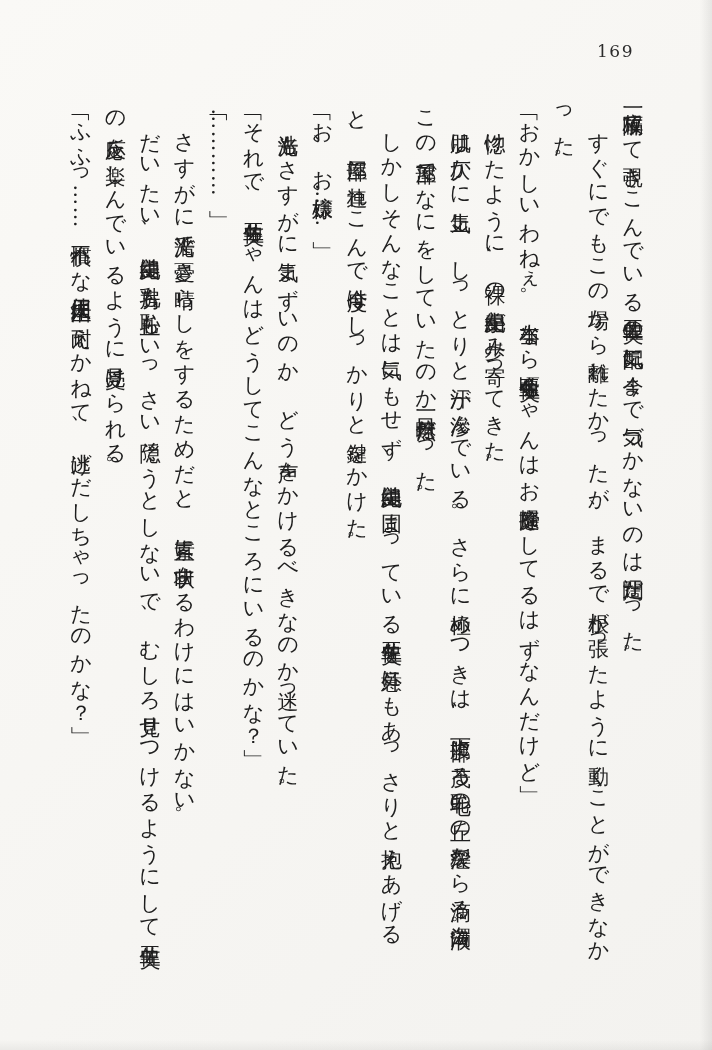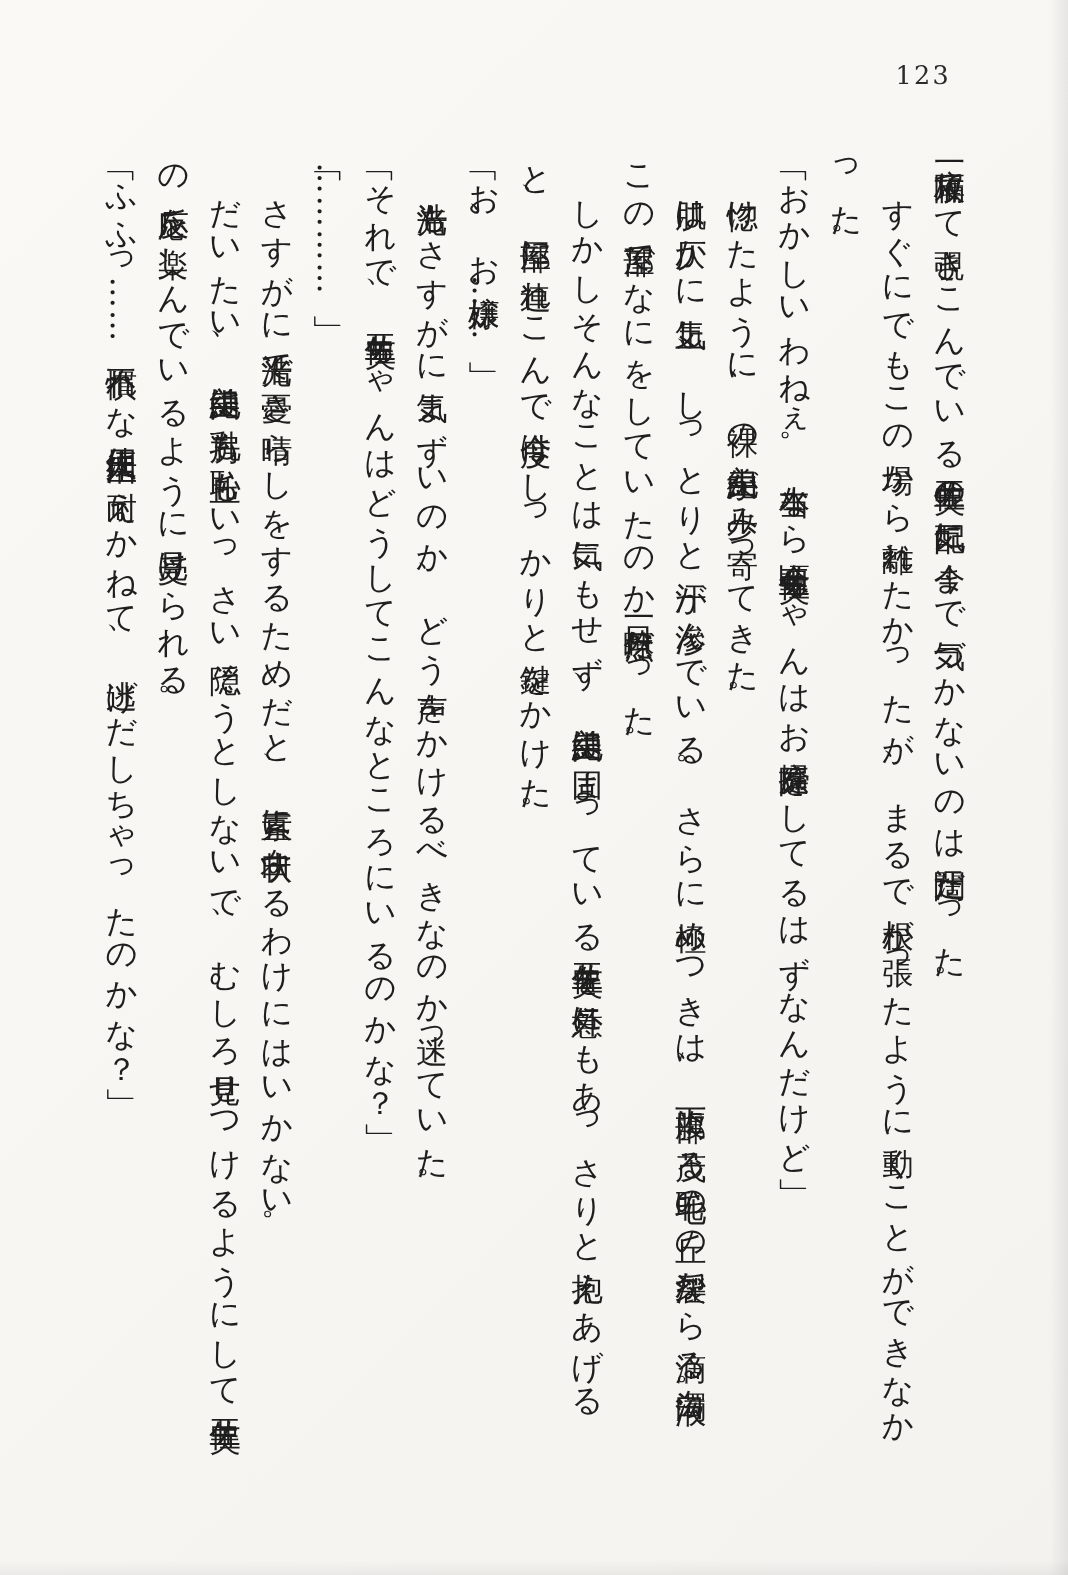--- a/index.html
+++ b/index.html
@@ -60,21 +60,21 @@
     padding: 0;
   }
   .text-block p.full { text-indent: 22px; }
   .text-block p.half { text-indent: 11px; }
   .text-block p.none { text-indent: 0; }
 </style>
 </head>
 <body>
 
 <div class="page">
-  <div class="page-number">123</div>
+  <div class="page-number">169</div>
 
   <div class="text-block">
       <p class="none">扉一枚隔てて覗きこんでいる亜佐美の気配に今まで気づかないのは迂闊だった。</p>
       <p class="full">すぐにでもこの場から離れたかったが、まるで根が張ったように動くことができなかった。</p>
       <p class="half">「おかしいわねぇ。本当なら今頃亜佐美ちゃんはお庭掃除をしてるはずなんだけど」</p>
       <p class="full">惚けたように、裸の美由紀が歩み寄ってきた。</p>
       <p class="full">肌は仄かに上気し、しっとりと汗が滲んでいる。さらに極めつきは、下腹部に茂る恥毛の丘の淫裂から滴る白濁液。この部屋でなにをしていたのか一目瞭然だった。</p>
       <p class="full">しかしそんなことは気にもせず、美由紀は固まっている亜佐美を意外にもあっさりと抱えあげると、部屋に連れこんで今度はしっかりと鍵をかけた。</p>
       <p class="half">「お、お嬢様……」</p>
       <p class="full">浩光もさすがに気まずいのか、どう声をかけるべきなのか迷っていた。</p>

